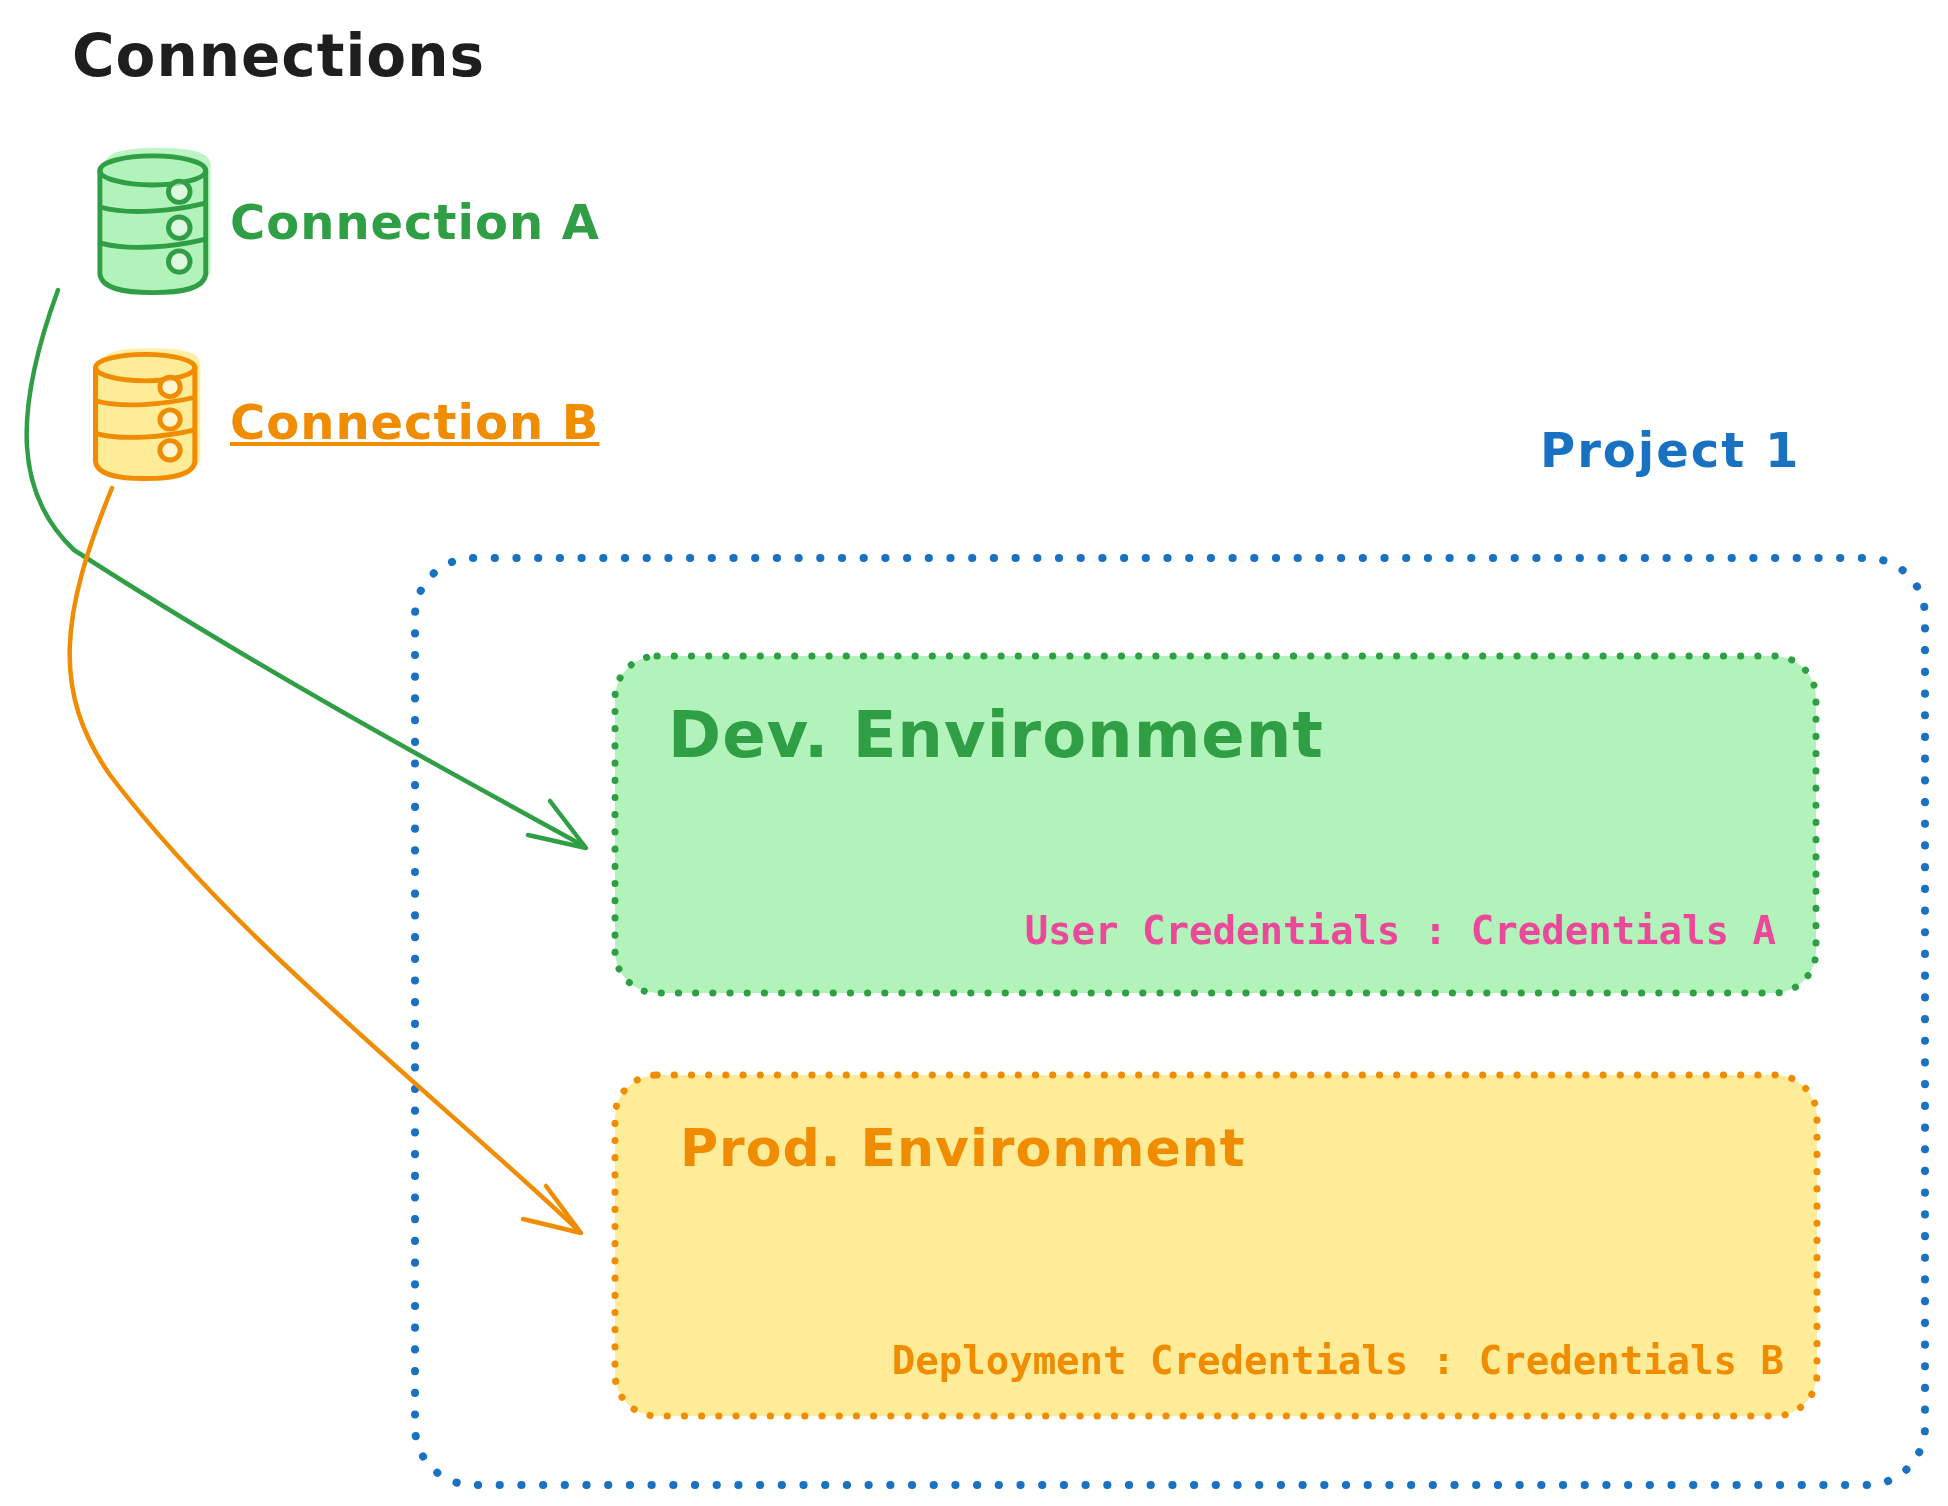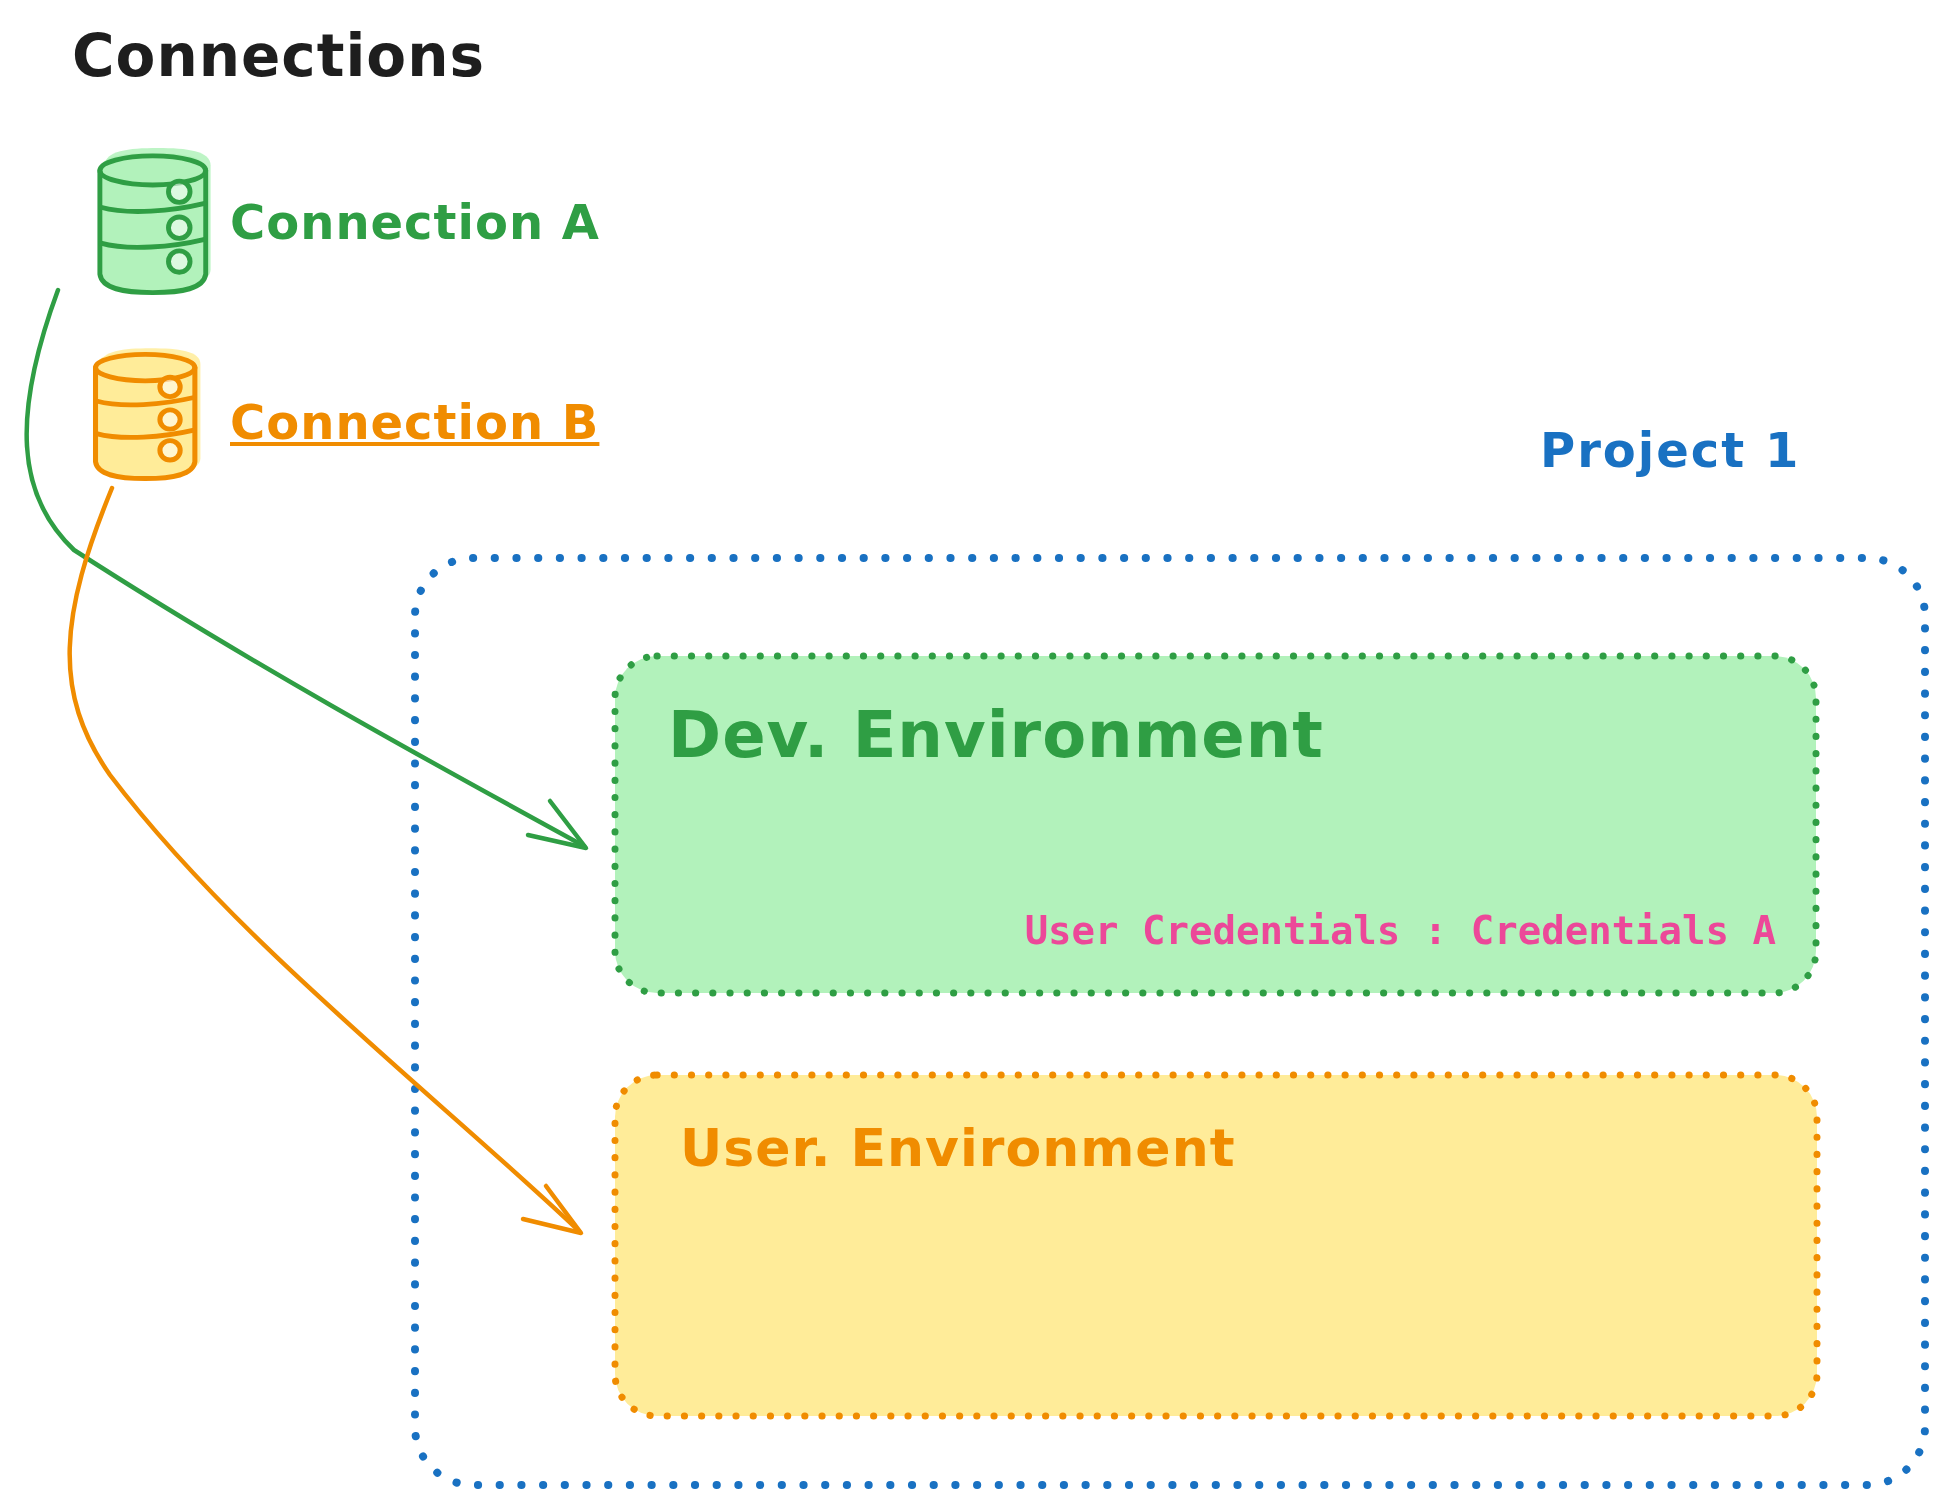--- a/index.html
+++ b/index.html
@@ -76,16 +76,17 @@
   <div class="txt hand title-text">Connections</div>
 
   <div class="txt hand conn-b-label">Connection B</div>
 
   <div class="txt hand project-label">Project 1</div>
 
   <div class="txt hand dev-name">Dev. Environment</div>
 
   <div class="txt mono dev-cred">User Credentials : Credentials A</div>
 
-  <div class="txt hand prod-name">User. Environment</div>
+  <div class="txt hand prod-name">Prod. Environment</div>
 
+  <div class="txt mono prod-cred">Deployment Credentials : Credentials B</div>
 
 </div>
 
 </body></html>

